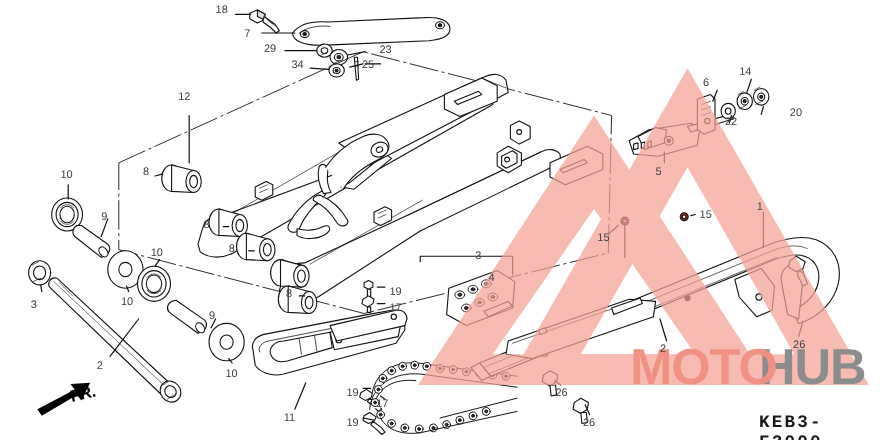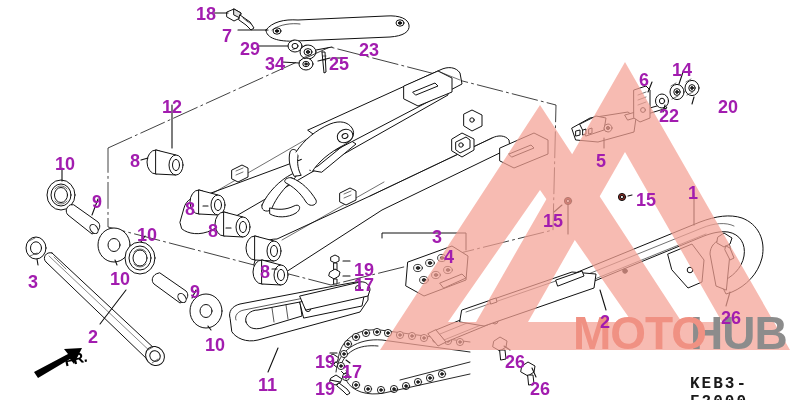--- a/index.html
+++ b/index.html
@@ -1,20 +1,20 @@
 <!DOCTYPE html>
 <html><head>
 <meta charset="utf-8">
 <style>
   html,body{margin:0;padding:0;background:#fff;}
   body{width:800px;height:400px;overflow:hidden;font-family:"Liberation Sans",sans-serif;}
   #stage{position:relative;width:800px;height:400px;background:#ffffff;}
   #stage svg.layer{position:absolute;left:0;top:0;width:800px;height:400px;}
-  .callout{position:absolute;font-family:"Liberation Sans",sans-serif;font-weight:bold;
-           font-size:18px;color:#a21caf;line-height:1;white-space:nowrap;
+  .callout{position:absolute;font-family:"Liberation Sans",sans-serif;font-weight:normal;
+           font-size:10px;color:#404040;line-height:1;white-space:nowrap;
            -webkit-font-smoothing:antialiased;}
   .partcode{position:absolute;font-family:"Liberation Mono","DejaVu Sans Mono",monospace;
             font-size:16px;letter-spacing:2px;color:#1a1a1a;font-weight:bold;}
   .fr-label{position:absolute;font-family:"Liberation Sans",sans-serif;font-weight:bold;
             font-size:15px;color:#000;transform:rotate(-13deg);letter-spacing:-0.5px;}
   .wm-text{position:absolute;font-family:"Liberation Sans",sans-serif;font-weight:bold;
            font-size:46px;letter-spacing:-1px;line-height:1;}
   .wm-auto{color:#e9c893;}
   .wm-moto{color:#f09183;}
   .wm-hub{color:#8c8c8c;}
@@ -388,24 +388,24 @@
   <div class="wm-text wm-moto" style="left:573px; top:310px;">MOTO</div>
 
   <div class="fr-label" style="left:64px; top:350px;">FR.</div>
 
   <div class="partcode" style="left:690px; top:375px;">KEB3-F2000</div>
 
   <div id="callout-root">
       <div class="callout" style="left: 196px; top: 5px;">18</div>
       <div class="callout" style="left: 222px; top: 27px;">7</div>
       <div class="callout" style="left: 240px; top: 40px;">29</div>
-      <div class="callout" style="left: 323px; top: 41px; padding-left: 36px;">23</div>
+      <div class="callout" style="left: 309px; top: 41px; padding-left: 36px;">23</div>
       <div class="callout" style="left: 265px; top: 55px;">34</div>
       <div class="callout" style="left: 329px; top: 55px;">25</div>
-      <div class="callout" style="left: 162px; top: 98px;">12</div>
+      <div class="callout" style="left: 162px; top: 84px;">12</div>
       <div class="callout" style="left: 639px; top: 71px;">6</div>
       <div class="callout" style="left: 672px; top: 61px;">14</div>
       <div class="callout" style="left: 659px; top: 107px;">22</div>
       <div class="callout" style="left: 690px; top: 98px; margin-left: 28px;">20</div>
       <div class="callout" style="left: 596px; top: 152px;">5</div>
       <div class="callout" style="left: 130px; top: 152px;">8</div>
       <div class="callout" style="left: 185px; top: 200px;">8</div>
       <div class="callout" style="left: 208px; top: 222px;">8</div>
       <div class="callout" style="left: 260px; top: 263px;">8</div>
       <div class="callout" style="left: 55px; top: 155px;">10</div>

